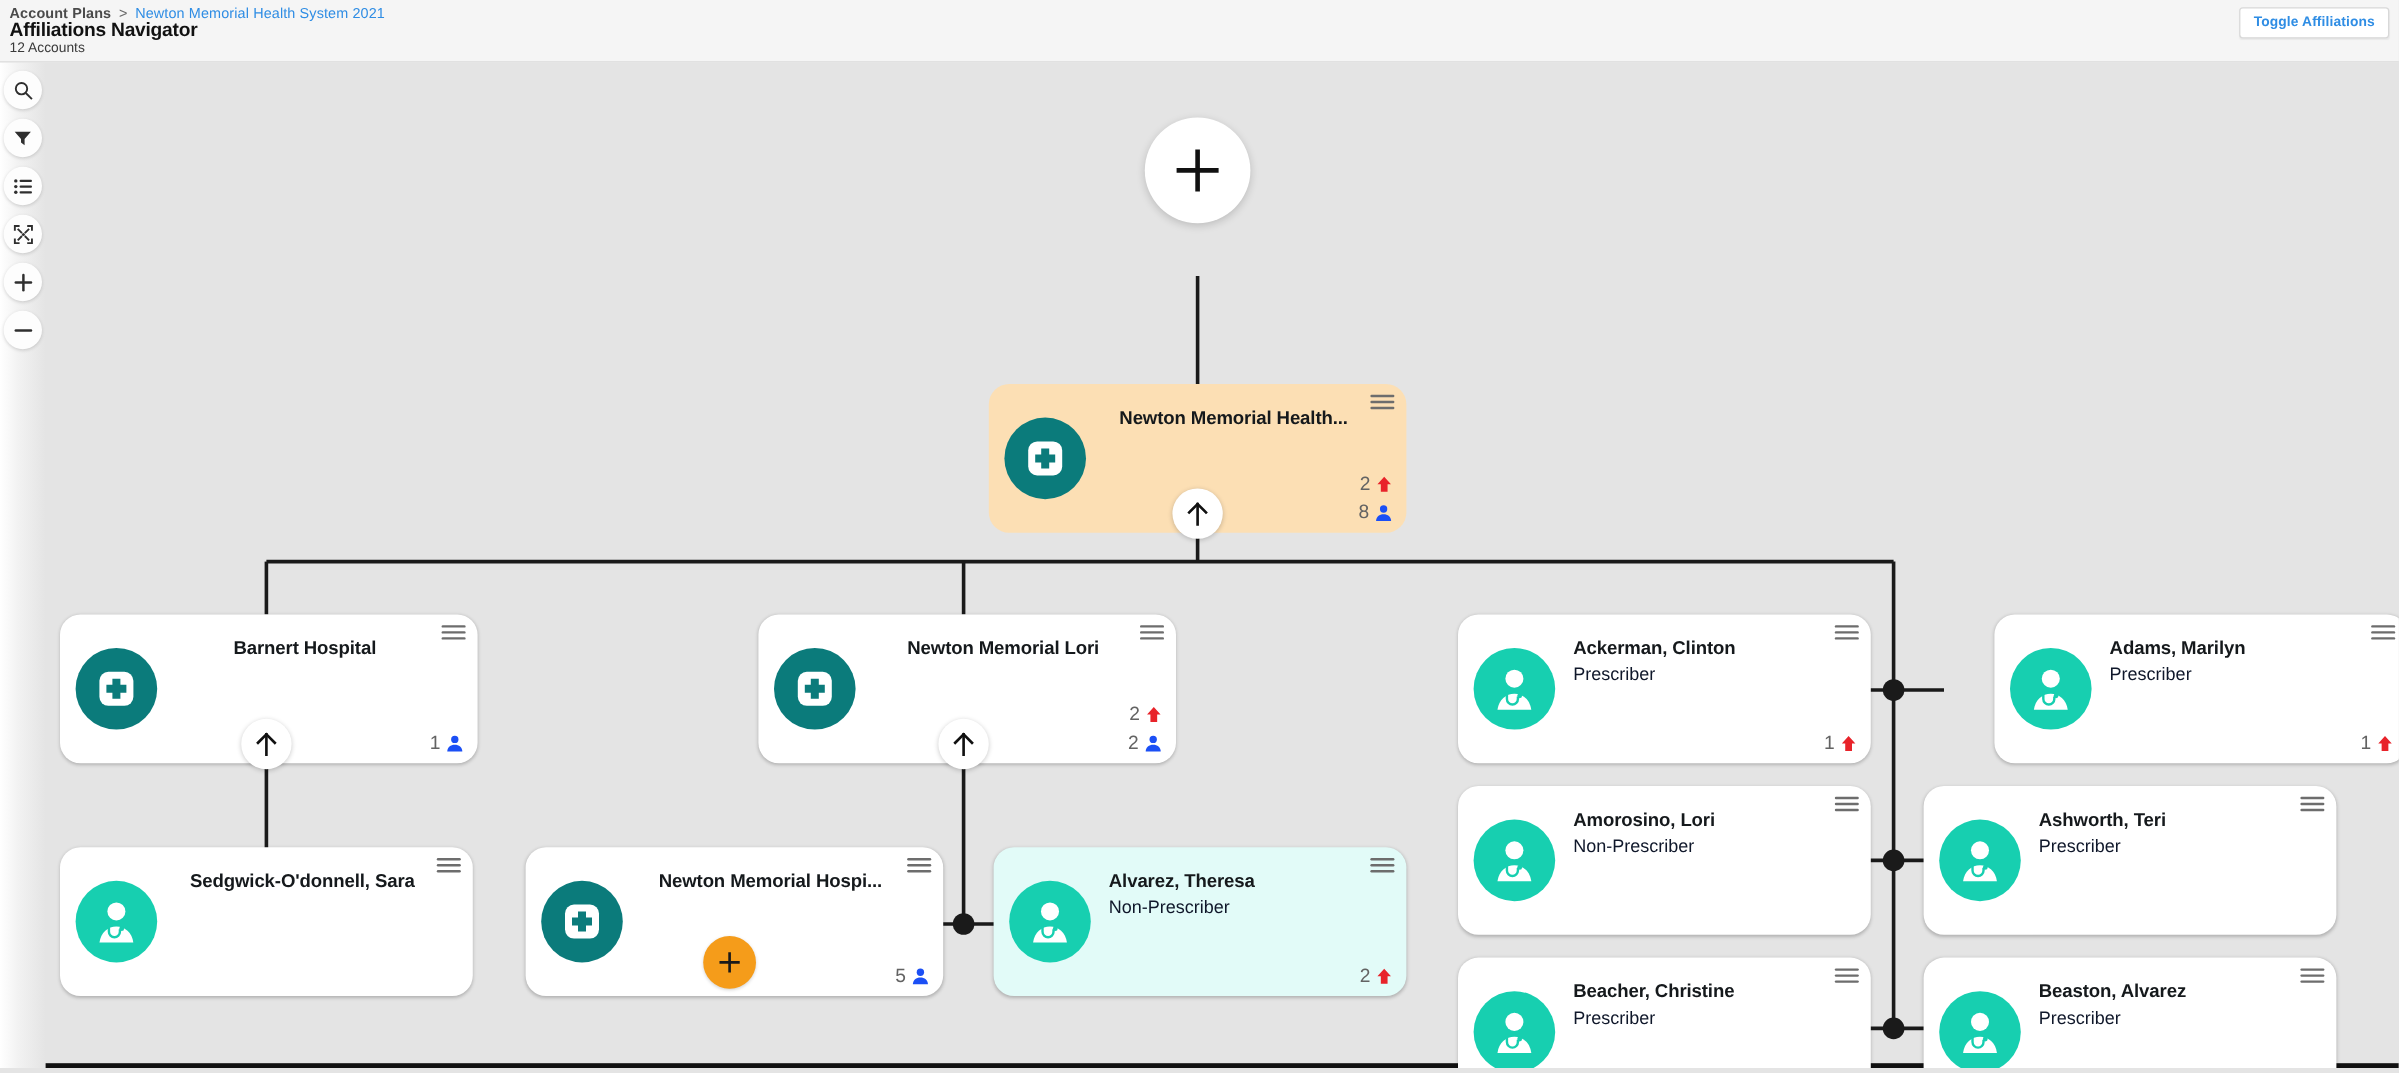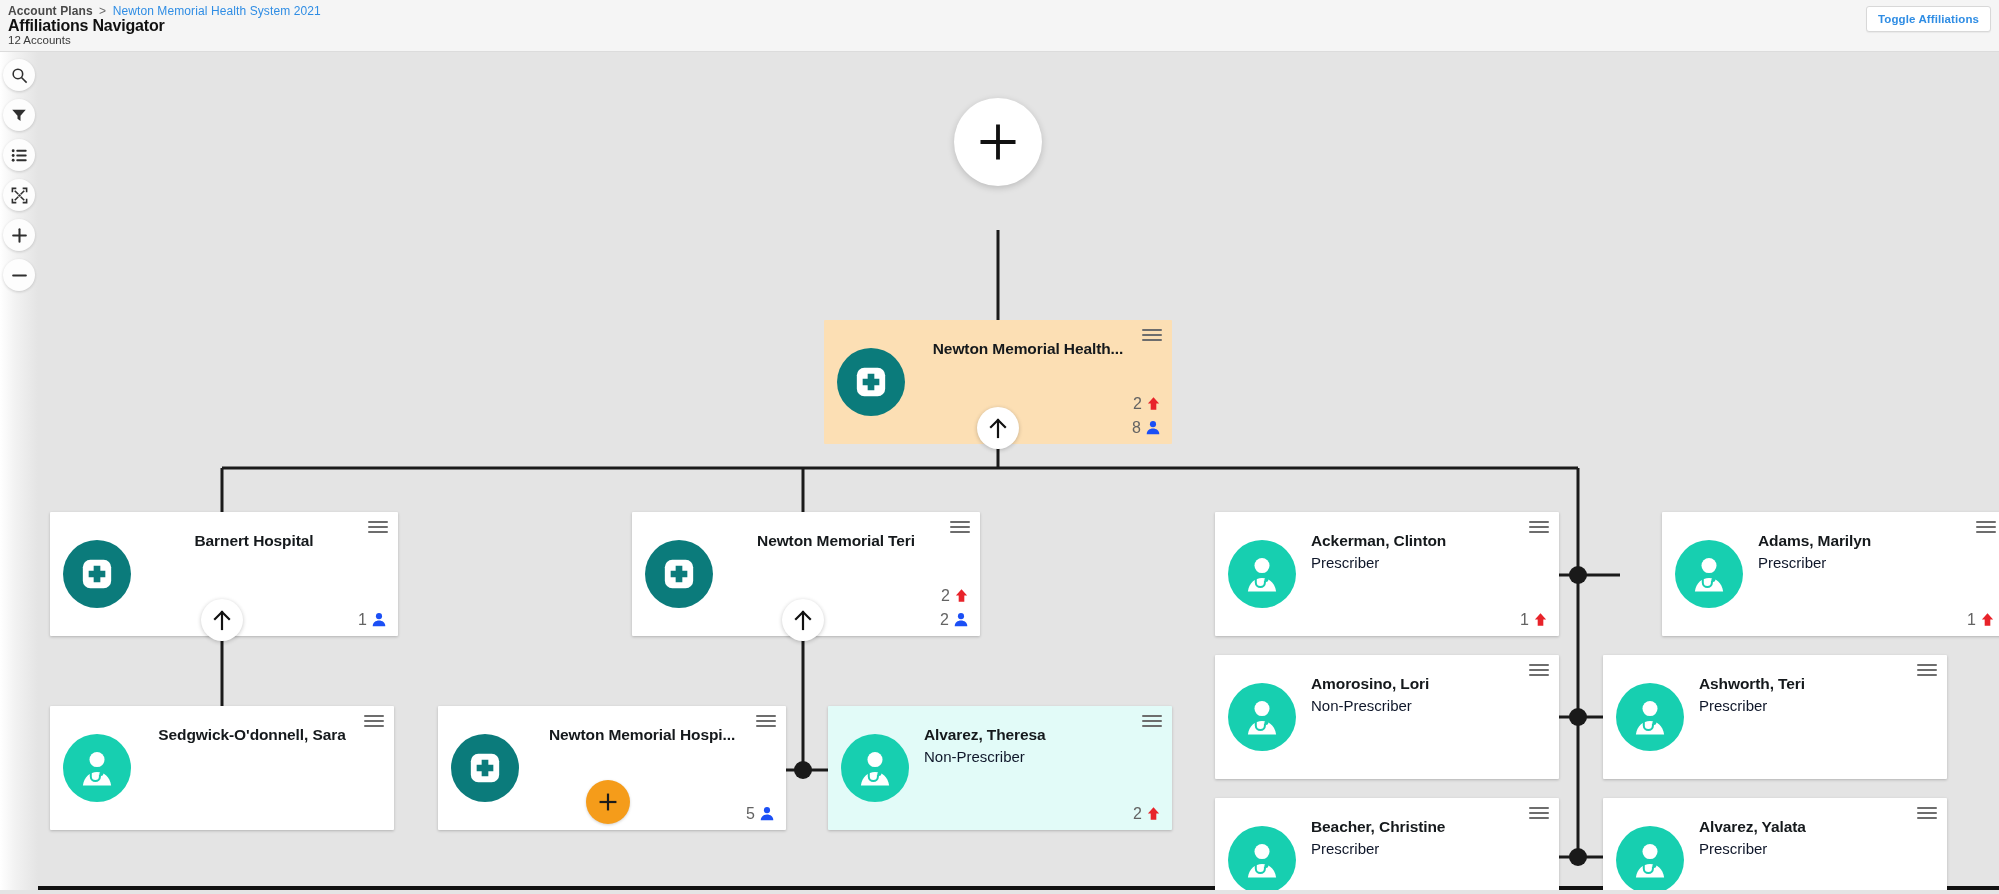--- a/index.html
+++ b/index.html
@@ -78,21 +78,21 @@
   }
   .plus-orange{
     position:absolute;width:44px;height:44px;border-radius:50%;
     background:#f59c1a;display:flex;align-items:center;justify-content:center;
     cursor:pointer;z-index:25;box-shadow:0 1px 3px rgba(0,0,0,.18);
   }
 
   
   .node{
     position:absolute;box-sizing:border-box;
-    background:#fff;border-radius:1px;
+    background:#fff;border-radius:17px;
     box-shadow:0 1px 3px rgba(0,0,0,.22);
     z-index:10;cursor:pointer;
   }
   .node.org{width:348px;height:124px;}
   .node.person{width:344px;height:124px;padding-left:28px;}
   .node.highlight-orange{background:#fcdfb4;box-shadow:none;}
   .node.highlight-cyan{background:#e2fbf8;}
 
   .avatar{
     position:absolute;left:13px;top:28px;width:68px;height:68px;border-radius:50%;
@@ -309,21 +309,21 @@
       </svg>
     </div>
 
     <div class="node org" style="left:632px;top:460px">
       <div class="avatar hosp">
         <svg width="40" height="40" viewBox="0 0 24 24">
             <rect x="3.5" y="3.5" width="17" height="17" rx="4.5" fill="#fff"></rect>
             <path d="M10 7h4v3h3v4h-3v3h-4v-3H7v-4h3z" fill="#0b7b7b"></path>
           </svg>
       </div>
-      <div class="node-title center">Newton Memorial Teri</div>
+      <div class="node-title center">Newton Memorial Lori</div>
       <div class="burger">
           <span></span>
           <span></span>
           <span></span>
         </div>
       <div class="metrics">
         <div class="metric">
           <span>2</span>
           <svg class="ic" width="15" height="17" viewBox="0 0 24 24">
               <path d="M12 2 L21 12 H16.5 V22 H7.5 V12 H3 Z" fill="#e8232a"></path>
@@ -526,21 +526,21 @@
 
     <div class="node person" style="left:1603px;top:746px">
       <div class="avatar doc">
         <svg width="44" height="44" viewBox="0 0 24 24">
             <circle cx="12" cy="7.4" r="4.1" fill="#fff"></circle>
             <path d="M4.3 21.5c.6-4.6 3.9-7.3 7.7-7.3s7.1 2.7 7.7 7.3z" fill="#fff"></path>
             <path d="M8.6 13.2v3.4a2.5 2.5 0 0 0 5 0v-1.1" fill="none" stroke="#17cfb0" stroke-width="1.1"></path>
             <circle cx="14.4" cy="15.2" r="1.1" fill="#17cfb0"></circle>
           </svg>
       </div>
-      <div class="node-title">Alvarez, Yalata</div>
+      <div class="node-title">Beaston, Alvarez</div>
       <div class="node-sub">Prescriber</div>
       <div class="burger">
           <span></span>
           <span></span>
           <span></span>
         </div>
     </div>
 
     <div class="canvas-bottom-edge"></div>
   </div>

